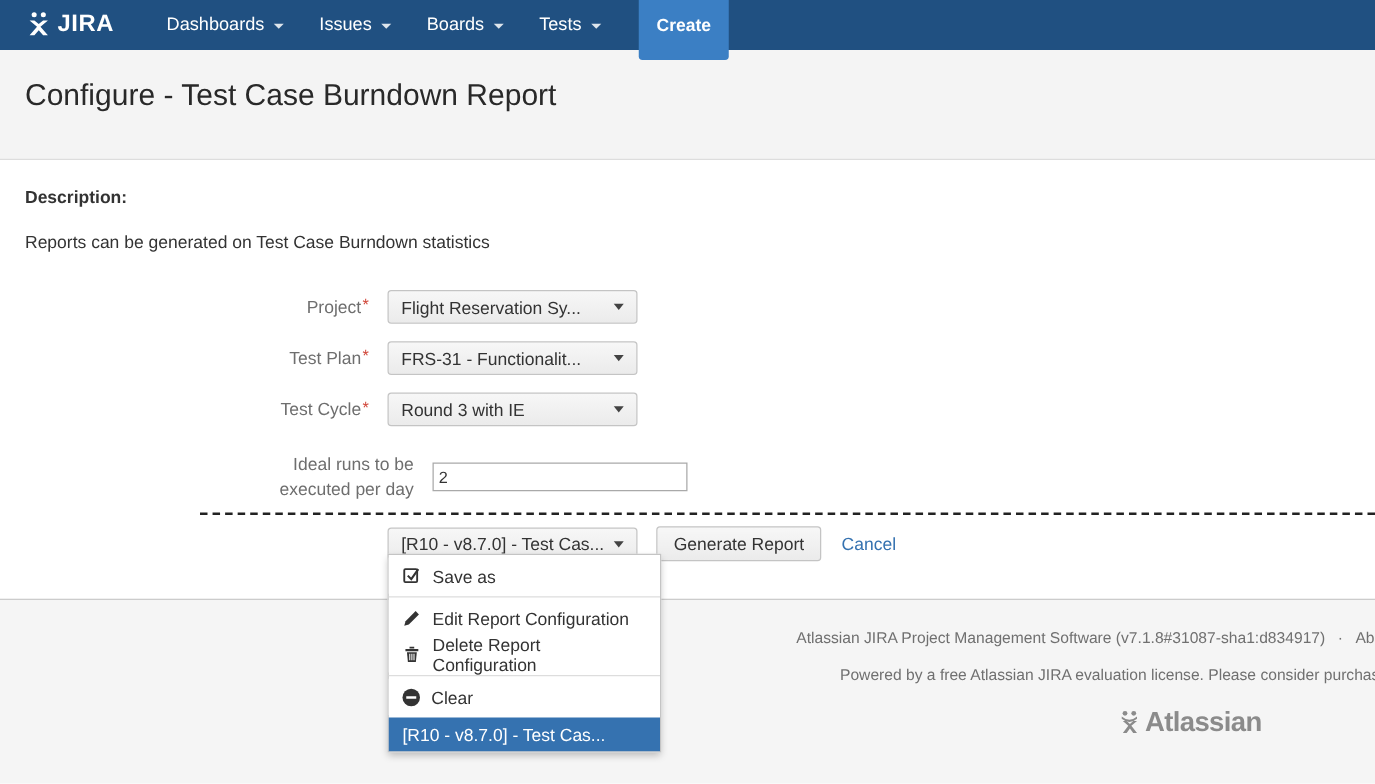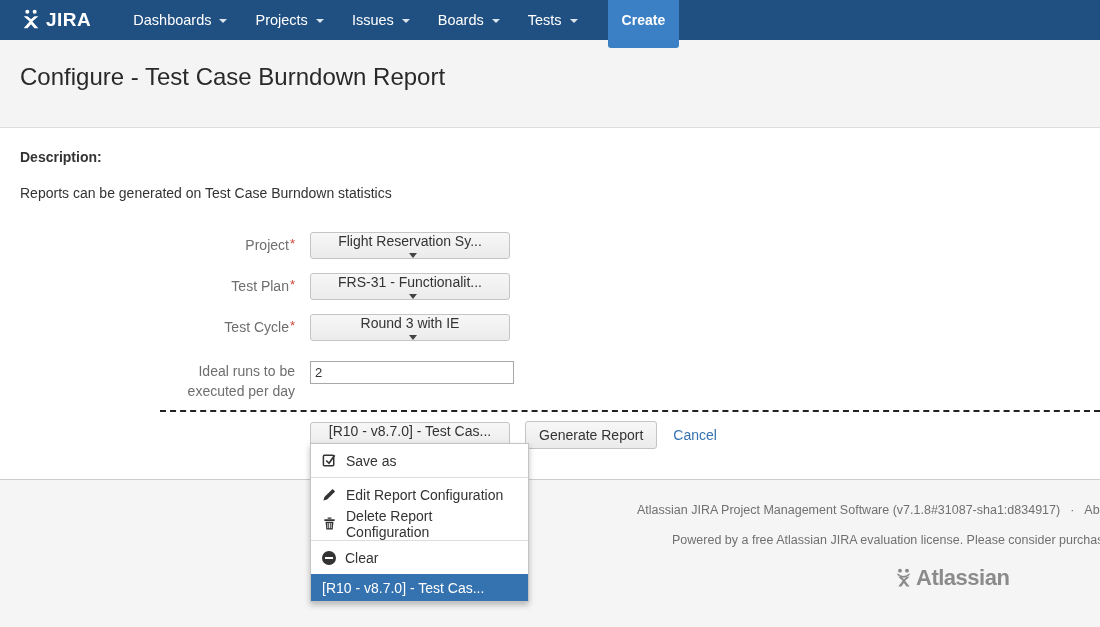--- a/index.html
+++ b/index.html
@@ -39,32 +39,32 @@
   .page-title { font-size:24px; font-weight:normal; color:#292929; }
 
   
   .content { position:relative; height:350px; background:#fff; }
   .description { padding:21px 0 0 20px; }
   .desc-label { font-size:14px; font-weight:bold; color:#333; }
   .desc-text { font-size:14px; color:#333; margin-top:20px; }
 
   .form { margin-top:31px; }
   .form-row { display:flex; align-items:center; margin-bottom:14px; }
-  .form-row.textrow { align-items:flex-start; margin-top:20px; }
+  .form-row.textrow { align-items:center; margin-top:20px;margin-left:36px; }
   .form-label {
     width:295px; text-align:right; font-size:14px; color:#6e6e6e; line-height:1.45;
   }
   .form-label .wrap { display:inline-block; width:122px; text-align:right; }
   .req { color:#d04437; font-size:13px; vertical-align:top; margin-left:1px; }
   .form-control { margin-left:15px; }
 
   .sel-btn {
     width:200px; height:27px; display:flex; align-items:center; justify-content:space-between;
     background:linear-gradient(#f7f7f7,#ebebeb); border:1px solid #c4c4c4; border-radius:3px;
-    padding:0 10px; font-size:14px; color:#333; cursor:pointer; font-family:inherit;flex-direction:column;
+    padding:0 10px; font-size:14px; color:#333; cursor:pointer; font-family:inherit;
   }
   .caret-d {
     width:0; height:0; border-left:4px solid transparent; border-right:4px solid transparent;
     border-top:5px solid #434343; margin-left:6px;
   }
   .text-input {
     width:204px; height:23px; border:1px solid #a9a9a9; font-size:13px; padding:2px 4px;
     font-family:inherit; color:#333; background:#fff;
   }
 
@@ -129,24 +129,20 @@
         <circle cx="16" cy="3" r="2.2"></circle>
       <path d="M4 8 L10.5 13.5 L4 21 L8.2 21 L12 16.5 L15.8 21 L20 21 L13.5 13.5 L20 8 L15.8 8 L12 11.2 L8.2 8 Z"></path>
     </svg>
     <span class="logo-text">JIRA</span>
   </div>
   <div class="nav-item">
     <span>Dashboards</span>
     <span class="caret-w"></span>
   </div>
   <div class="nav-item">
-    <span>Projects</span>
-    <span class="caret-w"></span>
-  </div>
-  <div class="nav-item">
     <span>Issues</span>
     <span class="caret-w"></span>
   </div>
   <div class="nav-item">
     <span>Boards</span>
     <span class="caret-w"></span>
   </div>
   <div class="nav-item">
     <span>Tests</span>
     <span class="caret-w"></span>

